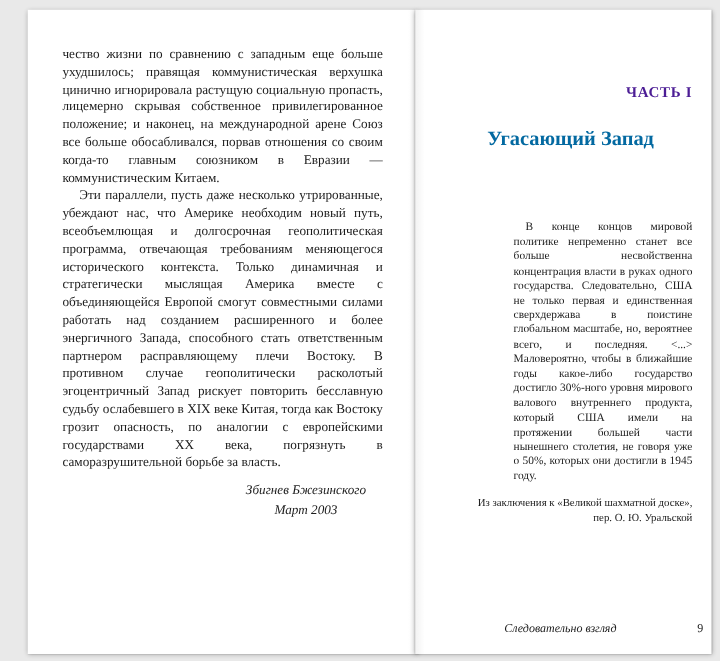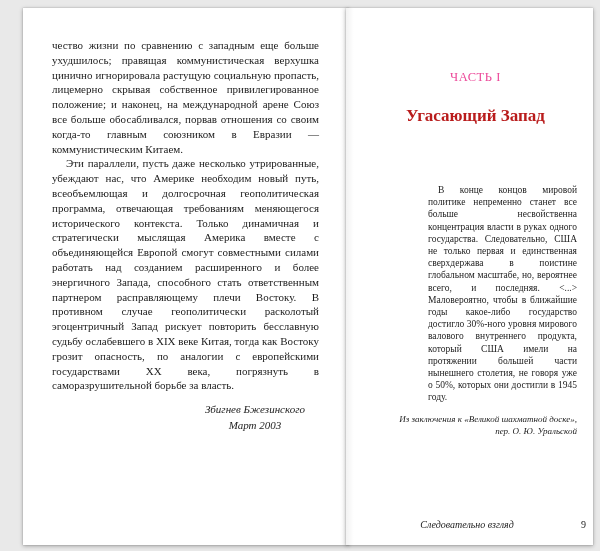--- a/index.html
+++ b/index.html
@@ -52,46 +52,45 @@
     margin-left: auto;
     margin-right: 14px;
     width: max-content;
     text-align: center;
     font-style: italic;
     font-size: 11px;
     line-height: 15.5px;
   }
   
   .part-label {
-    text-align: center;
-    font-weight: normal;
+    text-align: right;
+    font-weight: bold;
     font-size: 12.5px;
     letter-spacing: 0.6px;
-    color: #ec4899;
+    color: #4c1d95;
   }
   .part-title {
     text-align: center;
     font-weight: bold;
     font-size: 17px;
     margin-top: 21px;
-    color: #b91c1c;
+    color: #0369a1;
   }
   .epigraph {
     margin-top: 58px;
     margin-left: 54px;
     font-size: 9.5px;
     line-height: 12.2px;
     text-align: justify;
     text-indent: 10px;
   }
   .attribution {
     margin-top: 9px;
     font-size: 9px;
     line-height: 12px;
-    font-style: italic;
     text-align: right;
   }
   .footer {
     position: absolute;
     left: 28px; right: 7px; bottom: 13px;
     font-size: 10px;
     height: 13px;
   }
   .running-title {
     display: block;

